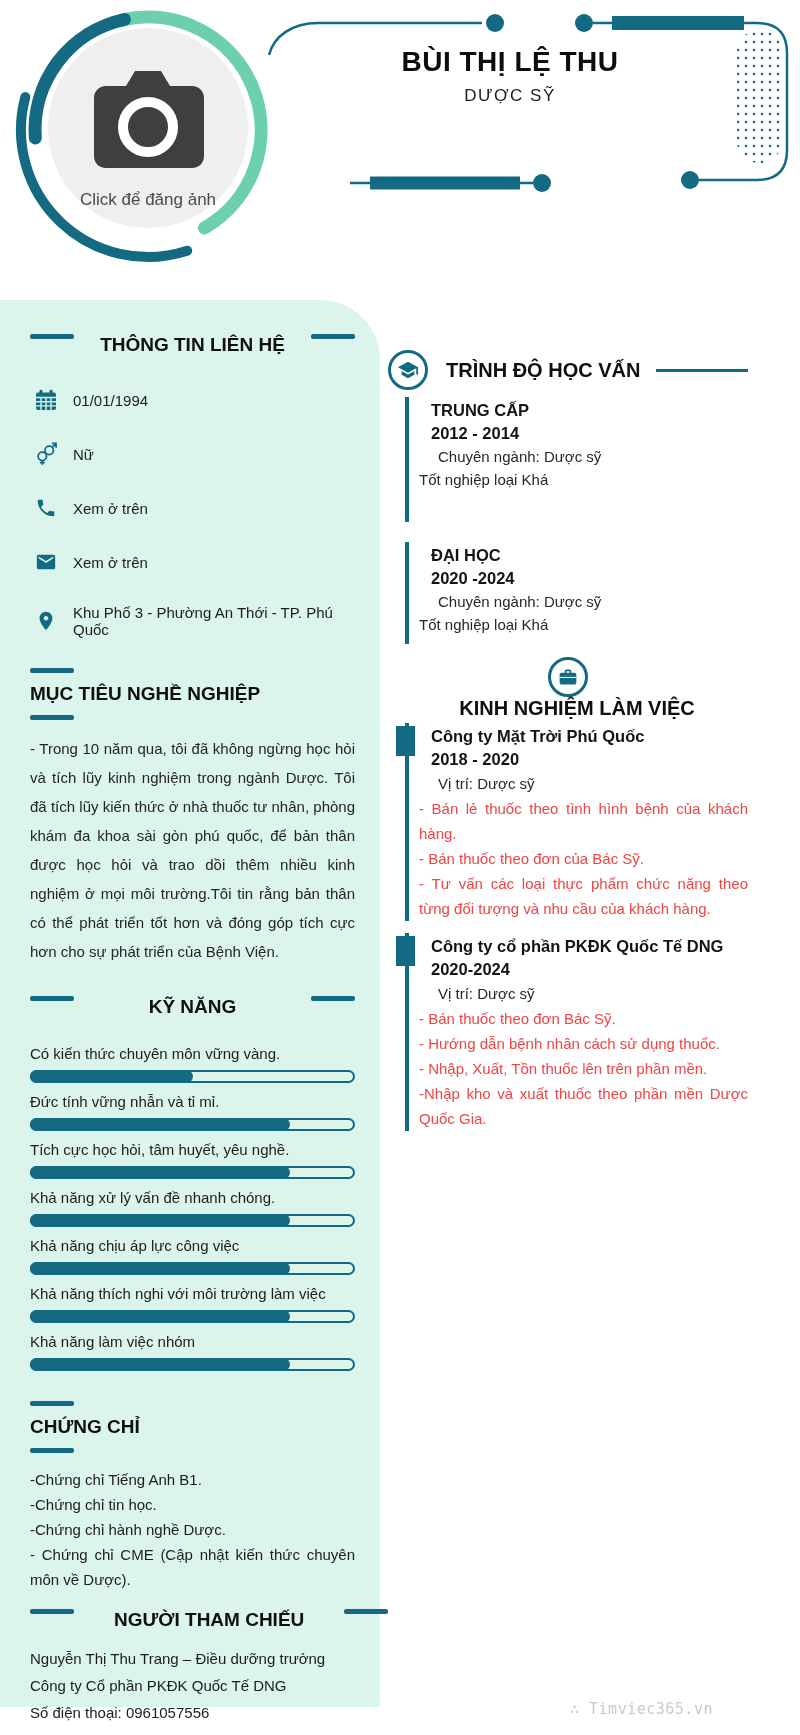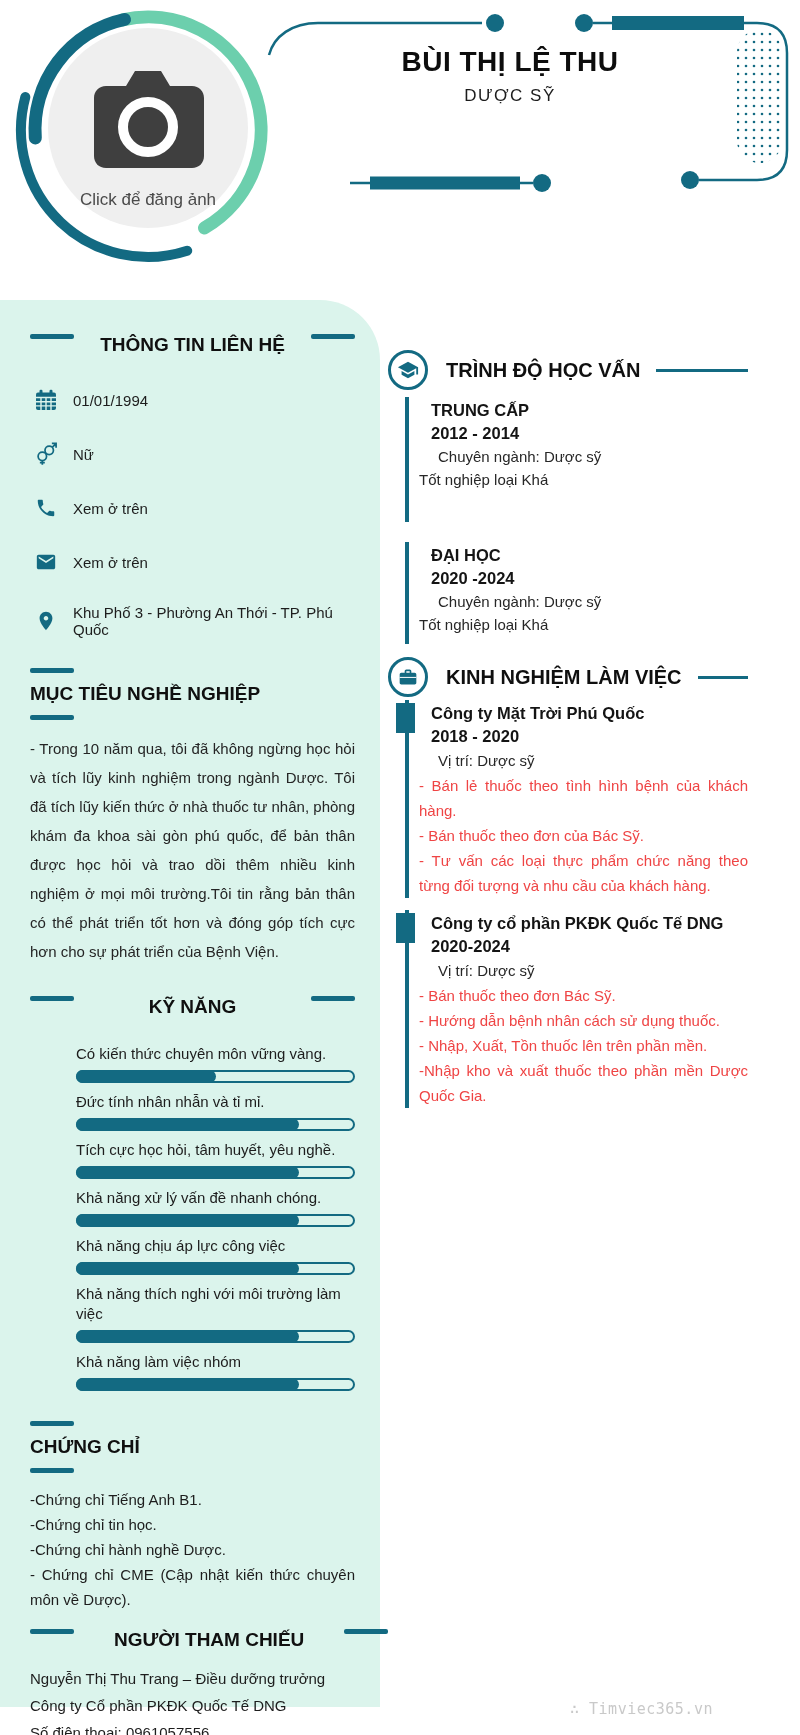--- a/index.html
+++ b/index.html
@@ -21,41 +21,41 @@
   .lh .t{flex:1;text-align:center;font-size:19px;font-weight:bold;color:#101010;white-space:nowrap;}
   .lh.first{margin-top:14px;}
 
   .contact-list{margin-top:32px;}
   .crow{display:flex;align-items:center;margin-bottom:30px;}
   .crow .ic{flex:none;width:22px;height:24px;margin:0 16px 0 5px;}
   .crow .tx{font-size:15px;color:#1d1d1d;}
 
   .objective-text{margin-top:14px;font-size:15px;line-height:29px;text-align:justify;color:#252525;}
 
-  .skills-list{margin-top:26px;margin-left:46px;}
+  .skills-list{margin-top:26px;}
   .skill{margin-bottom:9px;}
   .skill .lbl{font-size:15px;line-height:20px;color:#1d1d1d;}
   .skill .bar{position:relative;margin-top:6px;height:13px;}
   .skill .track{position:absolute;left:0;right:0;top:0;bottom:0;border:2px solid #136A82;border-radius:8px;box-sizing:border-box;}
   .skill .fill{position:absolute;left:0;top:0;height:13px;background:#136A82;border-radius:8px;}
 
   .certs-list{margin-top:14px;}
   .certs-list p{margin:0;font-size:15px;line-height:25px;color:#1d1d1d;text-align:justify;}
   .refs-list{margin-top:14px;}
   .refs-list p{margin:0;font-size:15px;line-height:27px;color:#1d1d1d;}
 
   
   .right-col{position:absolute;left:380px;top:300px;width:408px;box-sizing:border-box;padding:0 40px 0 0;}
   .rh{display:flex;align-items:center;margin-left:8px;}
   .rh .circ{flex:none;width:34px;height:34px;border:3px solid #136A82;border-radius:50%;background:#fff;
             display:flex;align-items:center;justify-content:center;}
   .rh .t{margin-left:18px;font-size:20px;font-weight:bold;color:#0f0f0f;white-space:nowrap;}
   .rh .line{flex:1;height:3px;background:#136A82;margin-left:16px;}
   .rh1{margin-top:50px;}
-  .rh2{margin-top:13px;}
+  .rh2{margin-top:13px;flex-direction:column;}
 
   .entry{position:relative;margin-left:25px;margin-top:20px;border-left:4px solid #136A82;padding:2px 0 8px 22px;}
   .entry.first{margin-top:7px;}
   .entry .big{font-size:16.5px;font-weight:bold;line-height:23px;color:#141414;}
   .entry .small{font-size:15px;line-height:23px;color:#272727;}
   .entry .ind{padding-left:7px;}
   .entry .out{margin-left:-12px;}
   .entry.edu1{padding-bottom:31px;}
   .entry.exp{padding-bottom:0;}
   .entry.exp1{margin-top:3px;}
@@ -175,21 +175,21 @@
 
     <div class="skills-list">
       <div class="skill">
         <div class="lbl">Có kiến thức chuyên môn vững vàng.</div>
         <div class="bar">
             <div class="track"></div>
             <div class="fill" style="width: 50%;"></div>
           </div>
       </div>
       <div class="skill">
-        <div class="lbl">Đức tính nhân nhẫn và tỉ mỉ.</div>
+        <div class="lbl">Đức tính vững nhẫn và tỉ mỉ.</div>
         <div class="bar">
             <div class="track"></div>
             <div class="fill" style="width: 80%;"></div>
           </div>
       </div>
       <div class="skill">
         <div class="lbl">Tích cực học hỏi, tâm huyết, yêu nghề.</div>
         <div class="bar">
             <div class="track"></div>
             <div class="fill" style="width: 80%;"></div>

